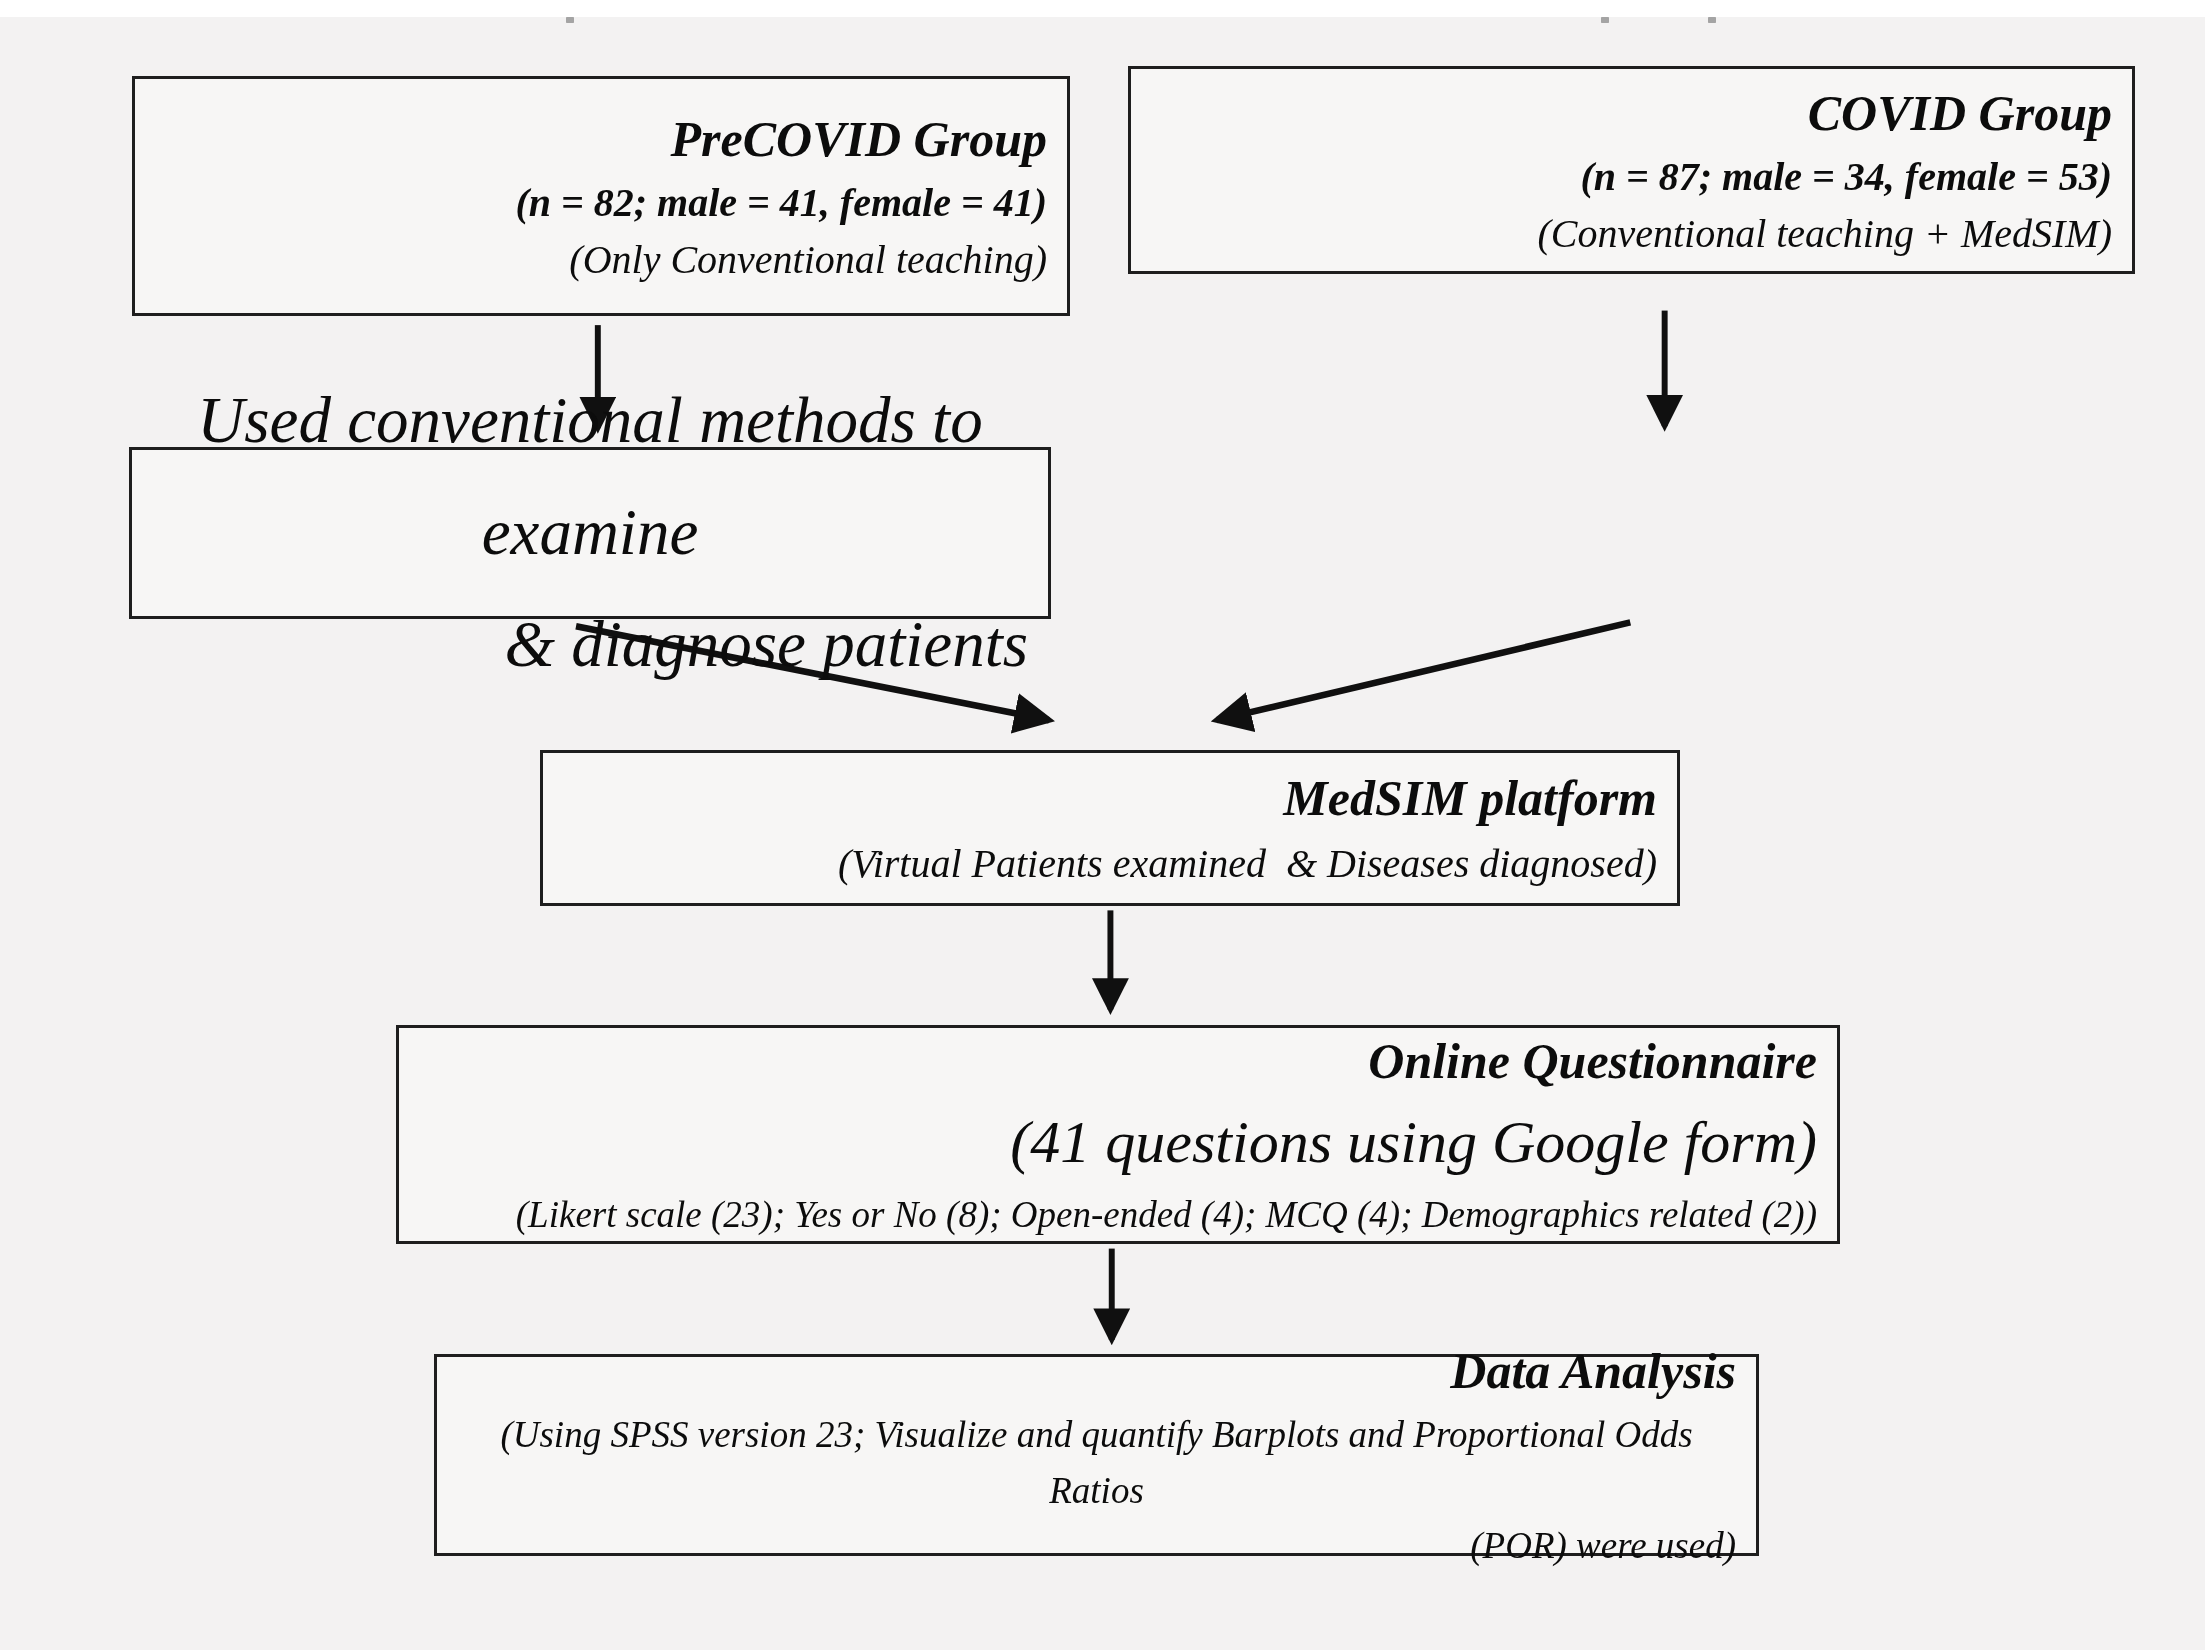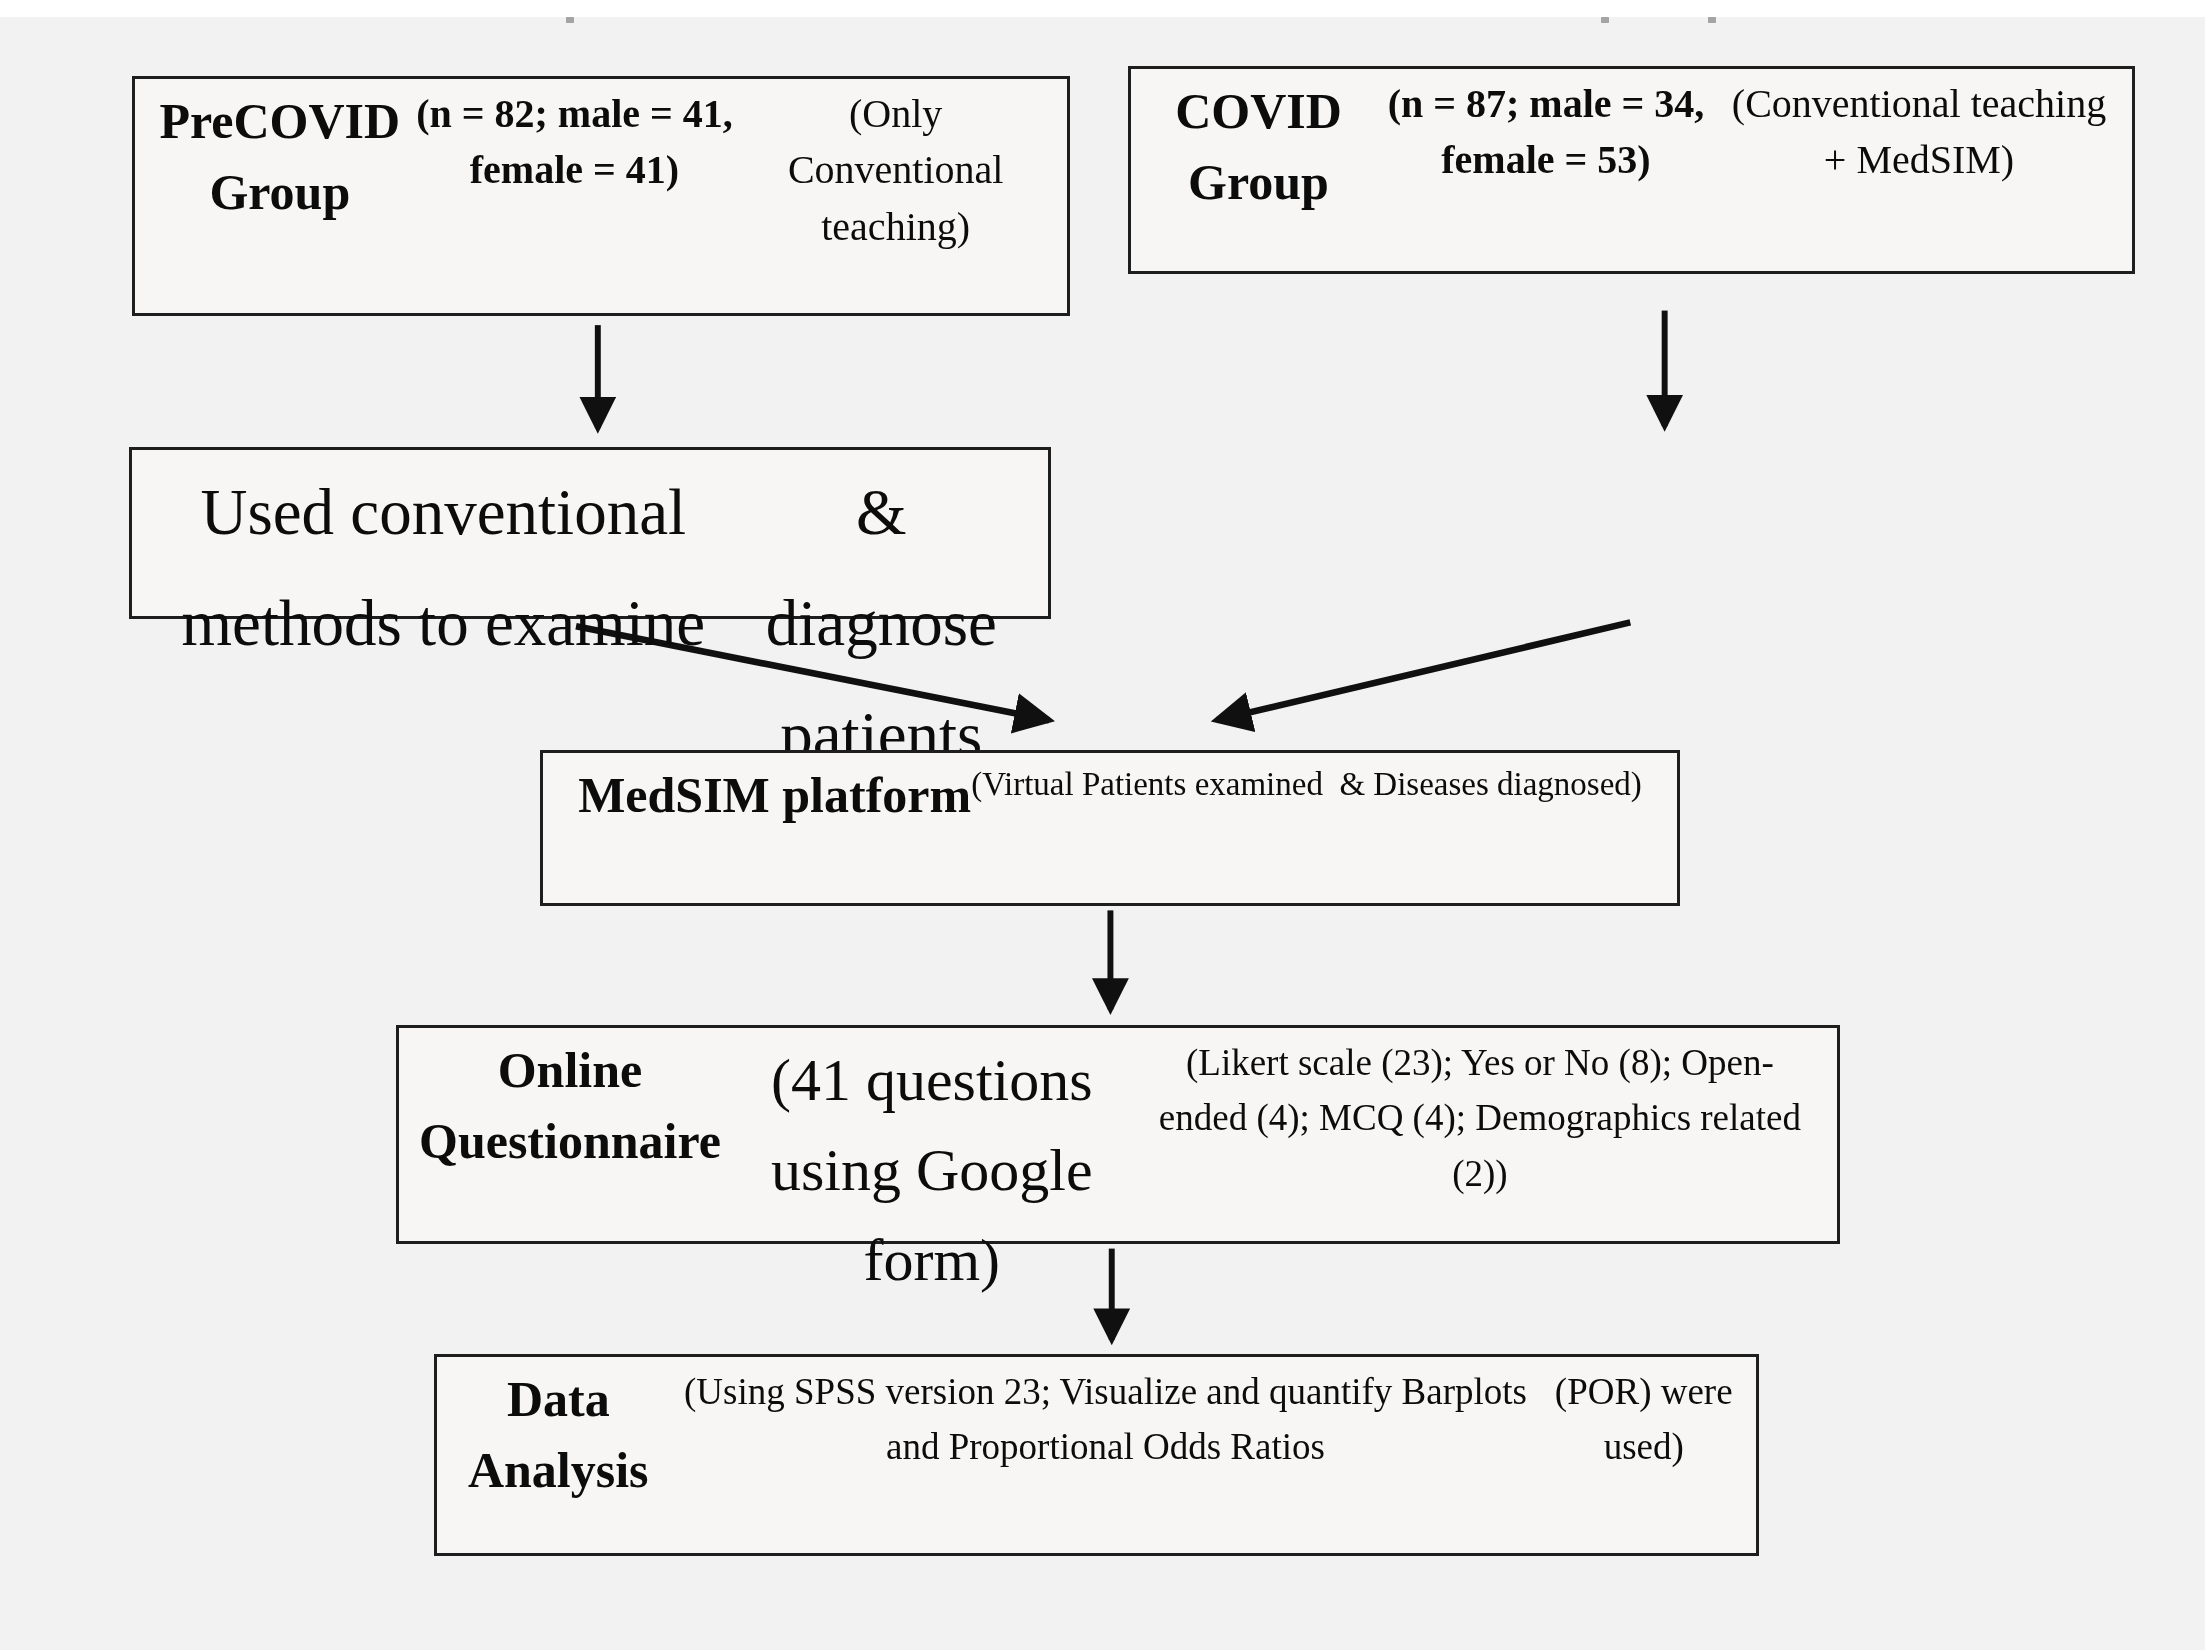--- a/index.html
+++ b/index.html
@@ -20,30 +20,31 @@
     position:relative;
   }
   .canvas{position:absolute;left:0;top:0;width:2205px;height:1651px;}
   .top-strip{position:absolute;left:0;top:0;width:2205px;height:17px;background:var(--top-strip-color);}
   .speck{position:absolute;width:8px;height:6px;background:#8a8a8a;opacity:.75;border-radius:0.7px;}
   .fbox{
     position:absolute;
     background:var(--box-fill);
     border:3.3px solid var(--box-border-color);
     box-sizing:border-box;
-    display:flex;flex-direction:row;
-    align-items:flex-start;justify-content:center;
+    display:flex;flex-direction:column;
+    align-items:flex-end;justify-content:center;
     text-align:center;
     padding:6.6px 20px;
+    font-style:italic;
   }
   .t-bold{font-weight:700;}
   .sz-title{font-size:50px;line-height:1.42;}
   .sz-body{font-size:40px;line-height:1.42;}
   .sz-body-tall{font-size:65px;line-height:1.72;}
-  .sz-sub{font-size:33px;line-height:1.5;}
+  .sz-sub{font-size:40px;line-height:1.5;}
   .sz-sub2{font-size:60px;line-height:1.5;}
   .sz-detail{font-size:37px;line-height:1.5;}
   .pre{white-space:pre-wrap;}
   svg.arrows{position:absolute;left:0;top:0;width:2205px;height:1651px;pointer-events:none;}
   svg.arrows line{stroke:var(--arrow-color);}
   svg.arrows .head{fill:var(--arrow-color);}
 
   
   #box-precovid      {left:132px; top:76px;  width:938px; height:240px;}
   #box-covid         {left:1128px;top:66px;  width:1007px; height:208px;}

